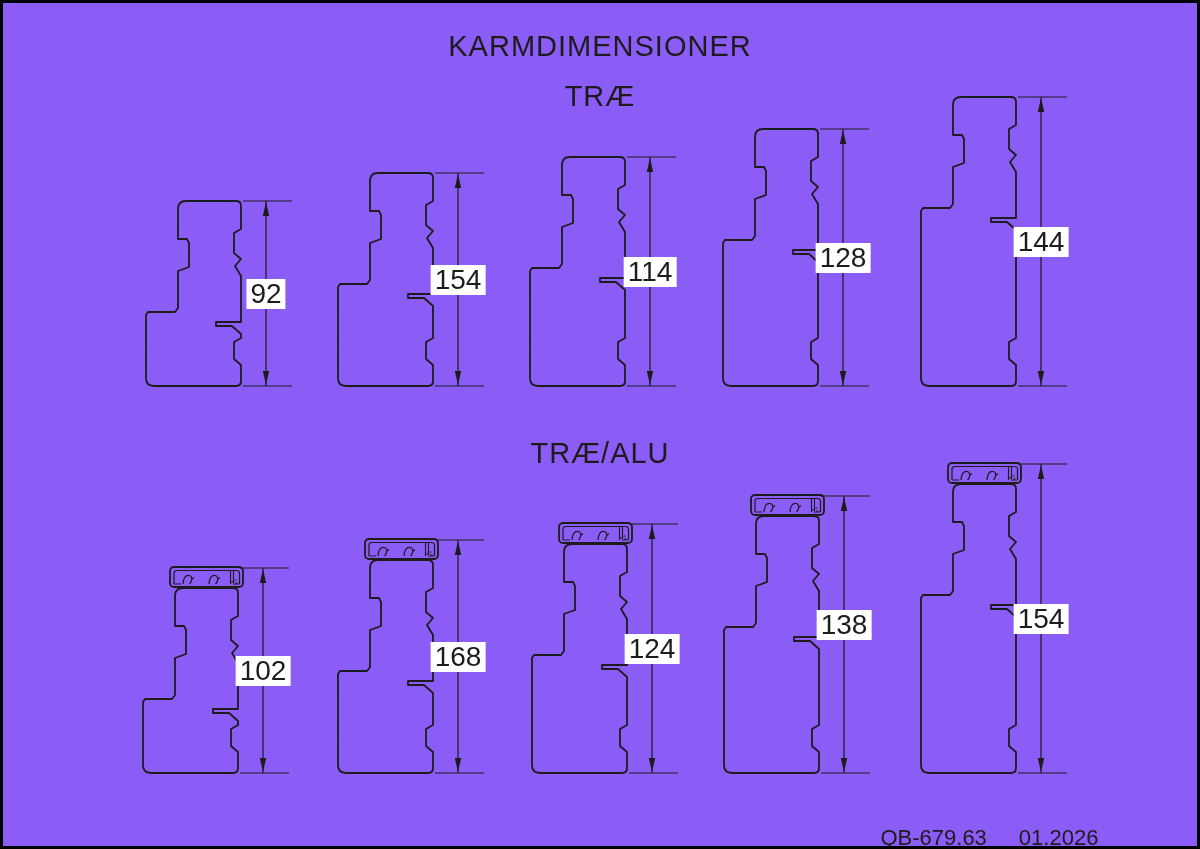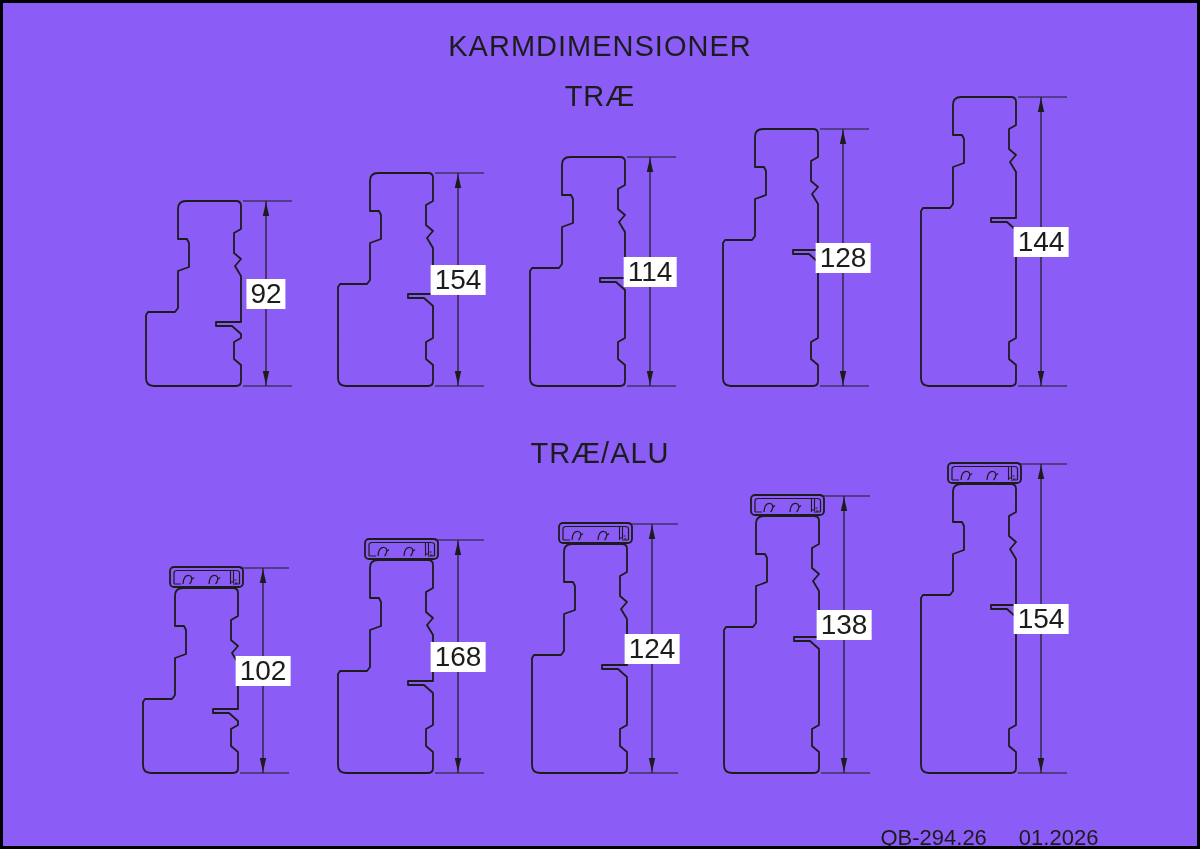--- a/index.html
+++ b/index.html
@@ -173,15 +173,15 @@
           <g>
             <path d="M 97 -20 L 146 -20 M 97 289 L 146 289 M 120 -20 L 120 289" fill="none" stroke="#1c1c1c" stroke-width="1.2"></path>
             <polygon points="116.8,-5 120,-19 123.2,-5" fill="#1c1c1c"></polygon>
             <polygon points="116.8,274 120,288 123.2,274" fill="#1c1c1c"></polygon>
           </g>
         </svg>
         <span class="dim-label" style="left: 122px; top: 156.5px; text-align: right;">154</span>
       </div>
     </div>
   <div class="footer">
-    <span class="doc-code">QB-294.26</span><span>01.2026</span>
+    <span class="doc-code">QB-679.63</span><span>01.2026</span>
   </div>
 </div>
 
 </body></html>

